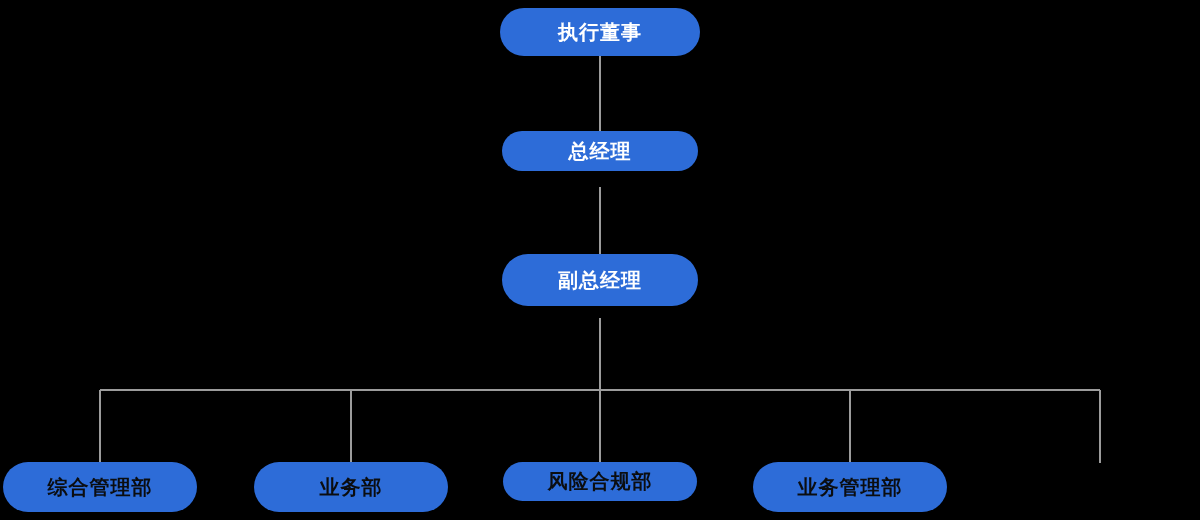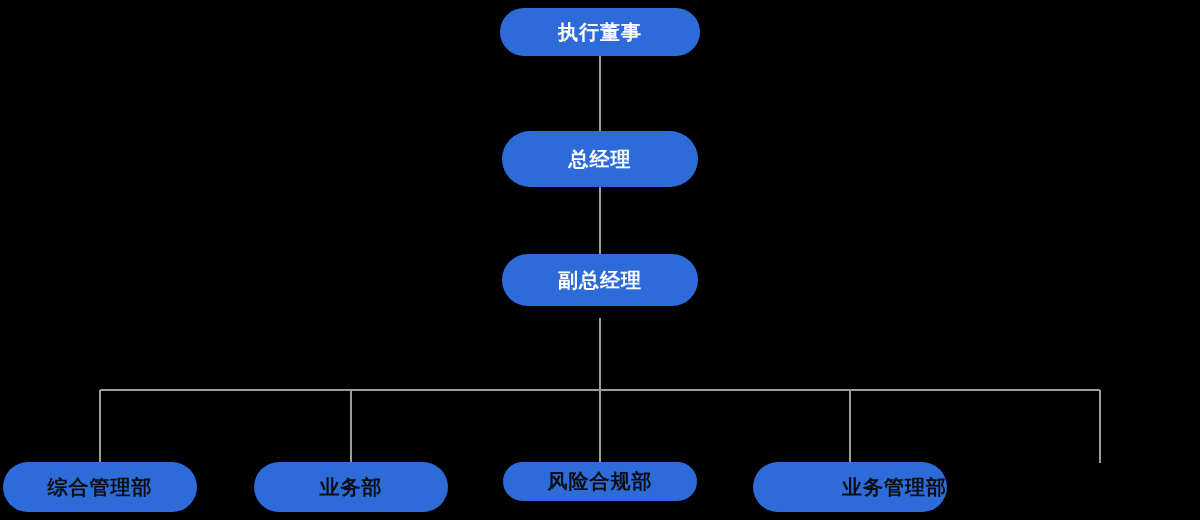--- a/index.html
+++ b/index.html
@@ -44,28 +44,28 @@
     font-size: 20px;
     font-weight: bold;
     letter-spacing: 1px;
     white-space: nowrap;
   }
   .node.exec { color: var(--executive-text); }
   .node.dept { color: var(--department-text); }
 
   
   .n-level1 { left: 500px; top: 8px;   width: 200px; height: 48px; }
-  .n-level2 { left: 502px; top: 131px; width: 196px; height: 56px; }
+  .n-level2 { left: 502px; top: 131px; width: 196px; height: 40px; }
   .n-level3 { left: 502px; top: 254px; width: 196px; height: 52px; }
 
   
   .n-dept0 { left: 3px;    top: 462px; width: 194px; height: 50px; }
   .n-dept1 { left: 254px;  top: 462px; width: 194px; height: 50px; }
   .n-dept2 { left: 503px;  top: 462px; width: 194px; height: 39px; }
-  .n-dept3 { left: 753px;  top: 462px; width: 194px; height: 50px; justify-content: flex-end; }
+  .n-dept3 { left: 753px;  top: 462px; width: 194px; height: 50px; }
   .n-dept4 { left: 1003px; top: 462px; width: 194px; height: 50px; }
 </style>
 </head>
 <body>
 
 <div class="canvas">
 
   <svg class="connectors" viewBox="0 0 1200 520" xmlns="http://www.w3.org/2000/svg" aria-hidden="true">
     <line x1="600" y1="56" x2="600" y2="131"></line>
     <line x1="600" y1="187" x2="600" y2="266"></line>

